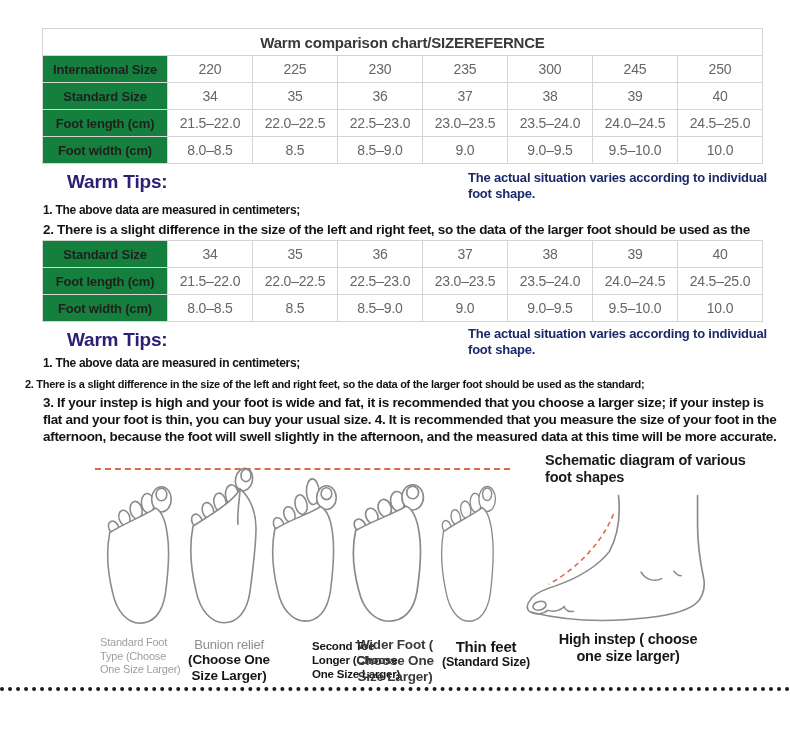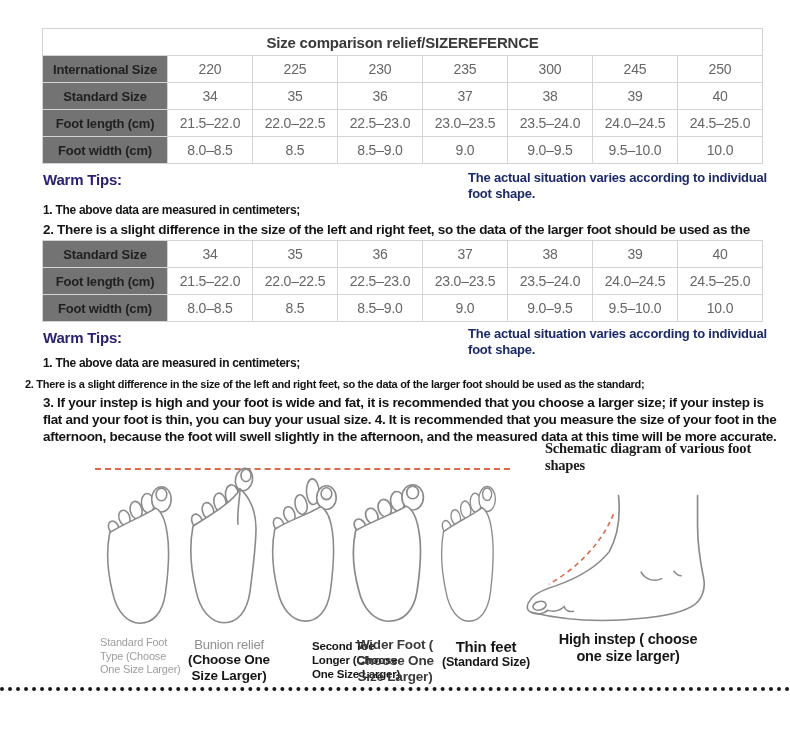--- a/index.html
+++ b/index.html
@@ -5,25 +5,25 @@
   html,body{margin:0;padding:0;background:#fff;}
   body{width:790px;height:735px;position:relative;overflow:hidden;
        font-family:"Liberation Sans",sans-serif;color:#222;}
   .abs{position:absolute;}
 
   
   table.size{border-collapse:collapse;table-layout:fixed;width:720px;background:#fff;}
   table.size td{border:1px solid #d4d4d4;text-align:center;vertical-align:middle;
                 padding:0;height:26px;letter-spacing:-0.2px;}
   td.title-cell{font-weight:bold;font-size:15px;color:#3a3a3a;height:27px;}
-  td.lbl{background:#737373;font-weight:bold;font-size:13px;color:#1f1f1f;}
+  td.lbl{background:#15803d;font-weight:bold;font-size:13px;color:#1f1f1f;}
   td.val{font-size:14px;color:#666;margin-top:40px;}
 
   
-  .warm-heading{font-weight:bold;font-size:15px;color:#2b2173;letter-spacing:-0.2px;}
+  .warm-heading{font-weight:bold;font-size:19px;color:#2b2173;letter-spacing:-0.2px;margin-left:24px;}
   .note{font-weight:bold;font-size:13px;color:#1c2a6b;line-height:16px;letter-spacing:-0.2px;}
   .tip{font-weight:bold;color:#141414;letter-spacing:-0.3px;}
   .tip-sm{font-size:12px;}
   .tip-md{font-size:13.5px;line-height:17px;}
   .tip-xs{font-size:11px;}
 
   
   .toe-line{border-top:2px dashed #d96a4a;height:0;}
   .schematic-heading{font-weight:bold;font-size:14.5px;line-height:17px;color:#1a1a1a;letter-spacing:-0.2px;}
   .foot-label{text-align:center;letter-spacing:-0.2px;}
@@ -86,21 +86,21 @@
   </defs>
 </svg>
 
 <table class="size abs" style="left:42px;top:28px;">
   <colgroup>
       <col style="width:125px">
       <col span="7" style="width:85px">
     </colgroup>
   <tbody>
       <tr>
-        <td class="title-cell" colspan="8">Size comparison relief/SIZEREFERNCE</td>
+        <td class="title-cell" colspan="8">Warm comparison chart/SIZEREFERNCE</td>
       </tr>
   <tr>
     <td class="lbl">International Size</td>
     <td class="val">220</td>
     <td class="val">225</td>
     <td class="val">230</td>
     <td class="val">235</td>
     <td class="val">300</td>
     <td class="val">245</td>
     <td class="val">250</td>
@@ -199,21 +199,21 @@
 <svg class="abs" style="left:266px;top:470px;" width="78" height="158" viewBox="0 0 80 160" preserveAspectRatio="none">
     <use href="#foot-toe2"></use>
   </svg>
 <svg class="abs" style="left:346px;top:472px;" width="86" height="156" viewBox="0 0 80 160" preserveAspectRatio="none">
     <use href="#foot-std"></use>
   </svg>
 <svg class="abs" style="left:436px;top:474px;" width="66" height="154" viewBox="0 0 80 160" preserveAspectRatio="none">
     <use href="#foot-std"></use>
   </svg>
 
-<div class="abs schematic-heading" style="left:545px;top:440px;width:215px;font-family:Liberation Serif, serif;">Schematic diagram of various foot shapes</div>
+<div class="abs schematic-heading" style="left:545px;top:452px;width:215px;">Schematic diagram of various foot shapes</div>
 <svg class="abs" style="left:520px;top:490px;" width="195" height="140" viewBox="0 0 190 150" preserveAspectRatio="none">
     <use href="#foot-side"></use>
   </svg>
 
 <div class="abs foot-label fl-gray" style="left:100px;top:636px;width:88px;">Standard Foot Type (Choose One Size Larger)</div>
 <div class="abs foot-label" style="left:180px;top:637px;width:98px;">
   <div class="fl-title-gray">Bunion relief</div>
   <div class="fl-bold fl-13">(Choose One Size Larger)</div>
 </div>
 <div class="abs foot-label fl-bold fl-11" style="left:264px;top:639px;width:92px;">Second Toe Longer (Choose One Size Larger)</div>

